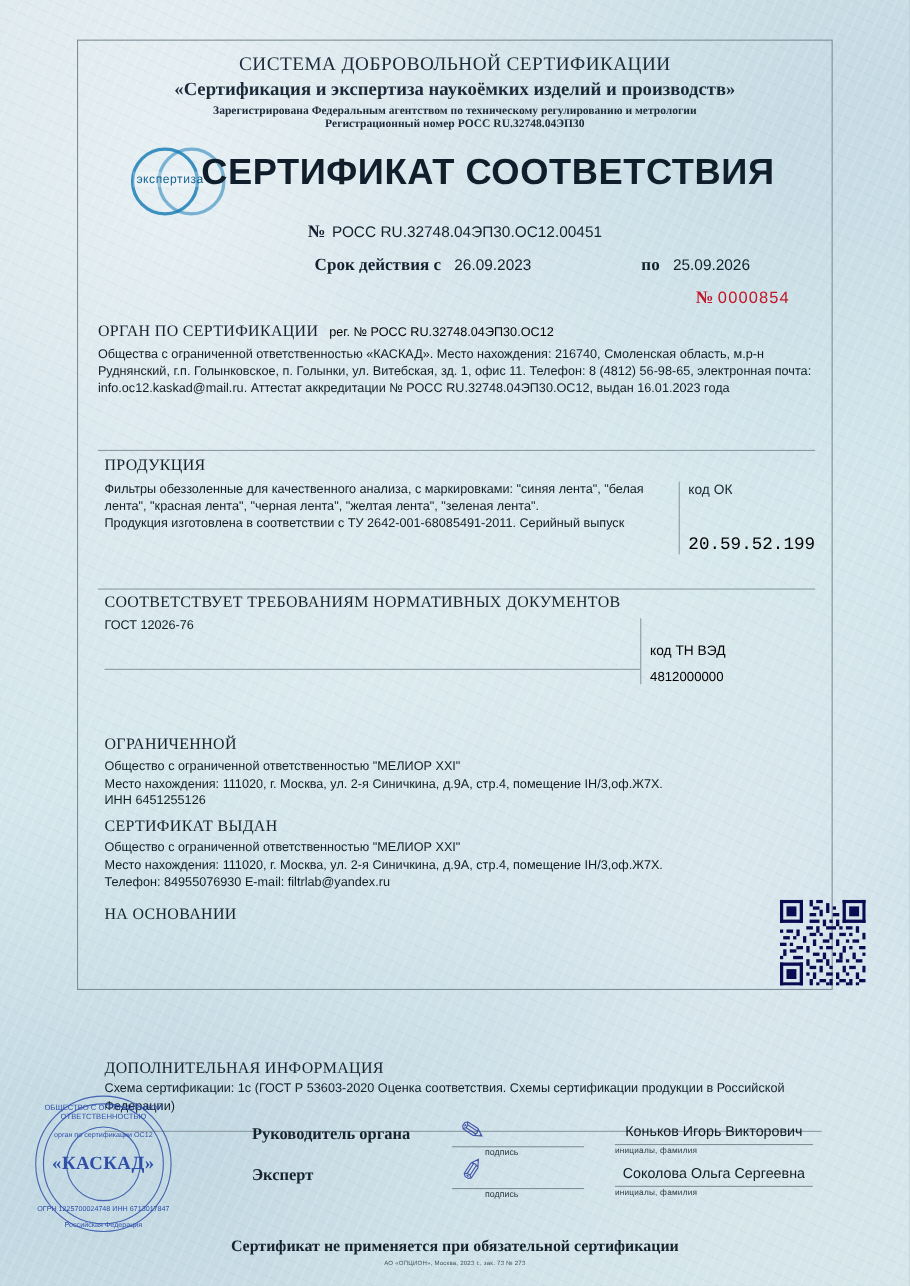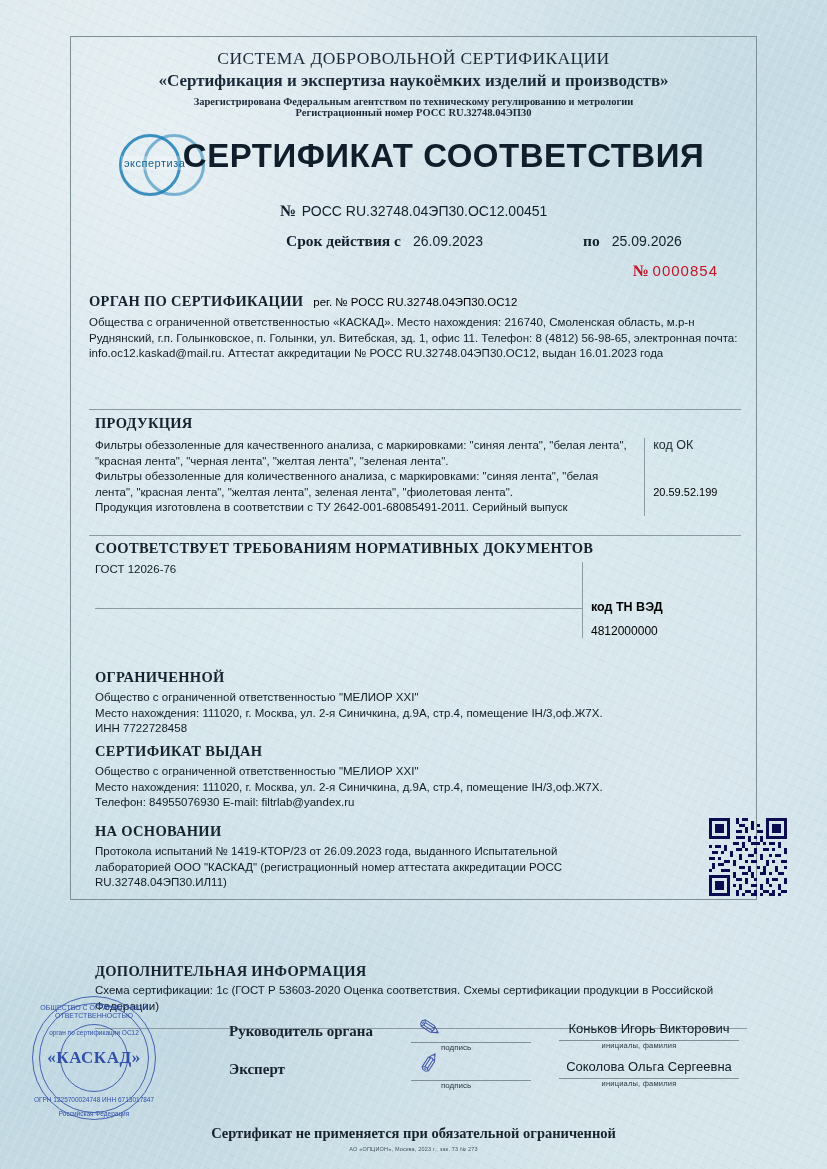--- a/index.html
+++ b/index.html
@@ -171,21 +171,21 @@
   .blank-no .sym {
     font-family: "Liberation Serif", serif;
     font-weight: bold;
     font-size: 16px;
     margin-right: 3px;
   }
 
   
   .sect-h {
     font-family: "Liberation Serif", serif;
-    font-weight: bold;
+    font-weight: normal;
     font-size: 14.5px;
     color: #16222e;
     letter-spacing: .3px;
   }
   .body-txt {
     font-size: 11.5px;
     line-height: 1.35;
     color: #111c26;
   }
   .hr {
@@ -215,35 +215,35 @@
     flex: 1 1 auto;
     padding: 0 8px 0 6px;
   }
   #prod .right {
     width: 150px;
     border-left: 1px solid #8b9aa2;
     padding-left: 8px;
     font-size: 11.5px;
   }
   #prod .codeok { font-size: 12.5px; color: #1b2731; }
-  #prod .codeval { margin-top: 34px; font-size: 11px; }
+  #prod .codeval { margin-top: 34px; font-size: 16px; font-family: Liberation Mono, monospace; }
 
   #conf {
     position: absolute;
     left: 18px; top: 498px; width: 652px;
   }
   #conf .h { margin-left: 6px; margin-top: 4px;}
   #conf .grid { display: flex; margin-top: 5px; }
   #conf .left { flex: 1 1 auto; padding-left: 6px; }
   #conf .right {
     width: 150px;
     border-left: 1px solid #8b9aa2;
     padding-left: 8px;
   }
-  #conf .tnlbl { font-size: 12.5px; margin-top: 38px; font-weight: bold; }
+  #conf .tnlbl { font-size: 12.5px; margin-top: 22px; }
   #conf .tnval { font-size: 12px; margin-top: 10px; }
   #conf .endline { border-top: 1px solid #8b9aa2; margin-top: 30px; }
 
   #maker {
     position: absolute;
     left: 18px; top: 632px; width: 652px;
     padding-left: 6px;
   }
   #maker .b { margin-top: 4px; }
 
@@ -321,24 +321,24 @@
   }
   .sig-nline {
     position: absolute;
     left: 470px;
     top: 23px;
     width: 180px;
     border-top: 1px solid #7f8f97;
   }
   .sig-ncap {
     position: absolute;
-    left: 460px;
+    left: 470px;
     top: 24px;
     width: 180px;
-    text-align: center;
+    text-align: left;
     font-size: 7.5px;
     color: #2a3742;
     letter-spacing: .2px;
   }
   .scribble {
     position: absolute;
     font-family: "Liberation Serif", serif;
     color: #2b3f9c;
     font-size: 26px;
     transform: rotate(-12deg);
@@ -468,21 +468,20 @@
         </div>
         <div class="body-txt txt">Общества с ограниченной ответственностью «КАСКАД». Место нахождения: 216740, Смоленская область, м.р-н Руднянский, г.п. Голынковское, п. Голынки, ул. Витебская, зд. 1, офис 11. Телефон: 8 (4812) 56-98-65, электронная почта: info.oc12.kaskad@mail.ru. Аттестат аккредитации № РОСС RU.32748.04ЭП30.ОС12, выдан 16.01.2023 года</div>
       </div>
 
       <div id="prod">
         <div class="hline"></div>
         <div class="sect-h h">ПРОДУКЦИЯ</div>
         <div class="grid">
           <div class="left">
             <div class="body-txt">Фильтры обеззоленные для качественного анализа, с маркировками: "синяя лента", "белая лента", "красная лента", "черная лента", "желтая лента", "зеленая лента".</div>
-            <div class="body-txt">Фильтры обеззоленные для количественного анализа, с маркировками: "синяя лента", "белая лента", "красная лента",  "желтая лента", зеленая лента", "фиолетовая лента".</div>
             <div class="body-txt">Продукция изготовлена в соответствии с ТУ 2642-001-68085491-2011. Серийный выпуск</div>
           </div>
           <div class="right">
             <div class="codeok">код ОК</div>
             <div class="codeval">20.59.52.199</div>
           </div>
         </div>
       </div>
 
       <div id="conf">
@@ -497,33 +496,32 @@
             <div class="tnlbl">код ТН ВЭД</div>
             <div class="tnval">4812000000</div>
           </div>
         </div>
       </div>
 
       <div id="maker">
         <div class="sect-h">ОГРАНИЧЕННОЙ</div>
         <div class="body-txt b">Общество с ограниченной ответственностью "МЕЛИОР XXI"</div>
         <div class="body-txt">Место нахождения: 111020, г. Москва, ул. 2-я Синичкина, д.9А, стр.4, помещение IH/3,оф.Ж7Х.</div>
-        <div class="body-txt">ИНН 7722728458</div>
+        <div class="body-txt">ИНН 6451255126</div>
       </div>
 
       <div id="issued">
         <div class="sect-h">СЕРТИФИКАТ ВЫДАН</div>
         <div class="body-txt b">Общество с ограниченной ответственностью "МЕЛИОР XXI"</div>
         <div class="body-txt">Место нахождения: 111020, г. Москва, ул. 2-я Синичкина, д.9А, стр.4, помещение IH/3,оф.Ж7Х.</div>
         <div class="body-txt">Телефон: 84955076930 E-mail: filtrlab@yandex.ru</div>
       </div>
 
       <div id="basis">
         <div class="sect-h">НА ОСНОВАНИИ</div>
-        <div class="body-txt b">Протокола испытаний № 1419-КТОР/23 от 26.09.2023 года, выданного Испытательной лабораторией ООО "КАСКАД" (регистрационный номер аттестата аккредитации РОСС RU.32748.04ЭП30.ИЛ11)</div>
       </div>
 
       <div id="extra">
         <div class="sect-h">ДОПОЛНИТЕЛЬНАЯ ИНФОРМАЦИЯ</div>
         <div class="body-txt b">Схема сертификации: 1с (ГОСТ Р 53603-2020 Оценка соответствия. Схемы сертификации продукции в Российской Федерации)</div>
         <div class="divider"></div>
       </div>
 
       <div class="sigs">
         <div class="sig-row">
@@ -539,21 +537,21 @@
           <div class="sig-role">Эксперт</div>
           <div class="scribble" style="left:330px; top:-6px;">✐</div>
           <div class="sig-line"></div>
           <div class="sig-cap">подпись</div>
           <div class="sig-name">Соколова Ольга Сергеевна</div>
           <div class="sig-nline"></div>
           <div class="sig-ncap">инициалы, фамилия</div>
         </div>
       </div>
 
-      <div class="footnote">Сертификат не применяется при обязательной ограниченной</div>
+      <div class="footnote">Сертификат не применяется при обязательной сертификации</div>
 
     </div>
   </div>
 
   <div class="qr">
     <svg width="78" height="78" viewBox="0 0 26 26">
       <rect width="26" height="26" fill="none"></rect>
       <g fill="#0b0b52">
         <rect x="0" y="0" width="7" height="1"></rect>
           <rect x="0" y="0" width="1" height="7"></rect>

